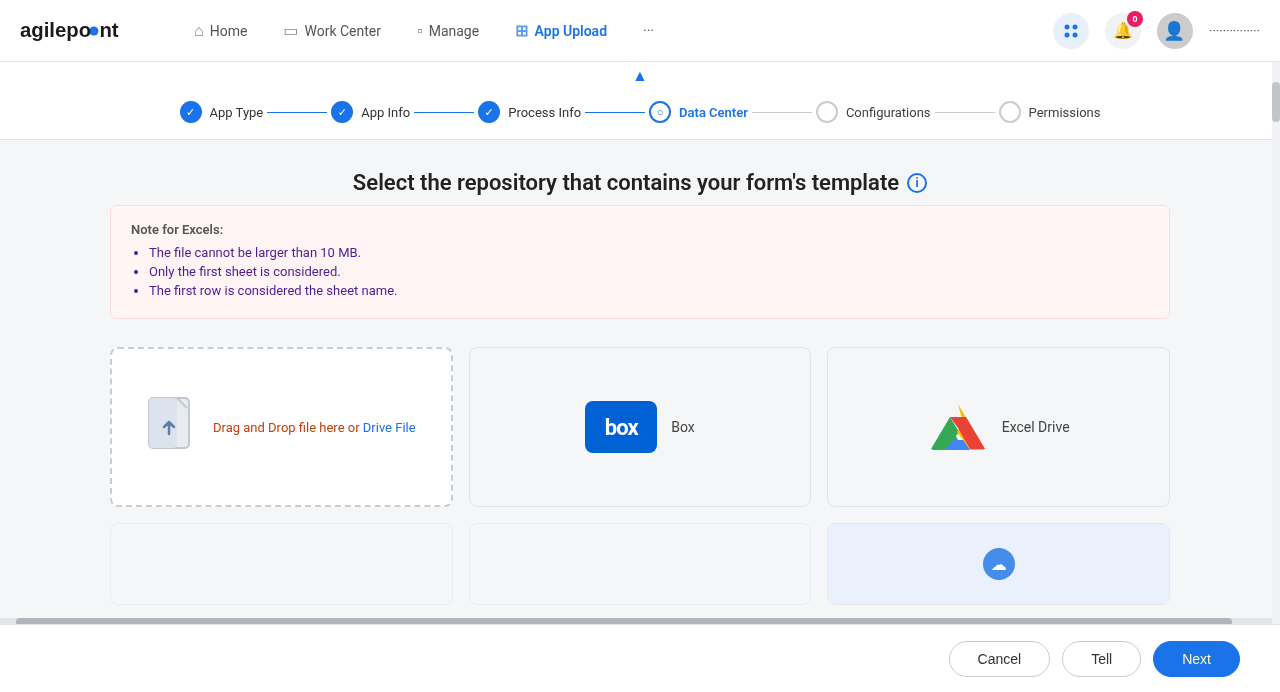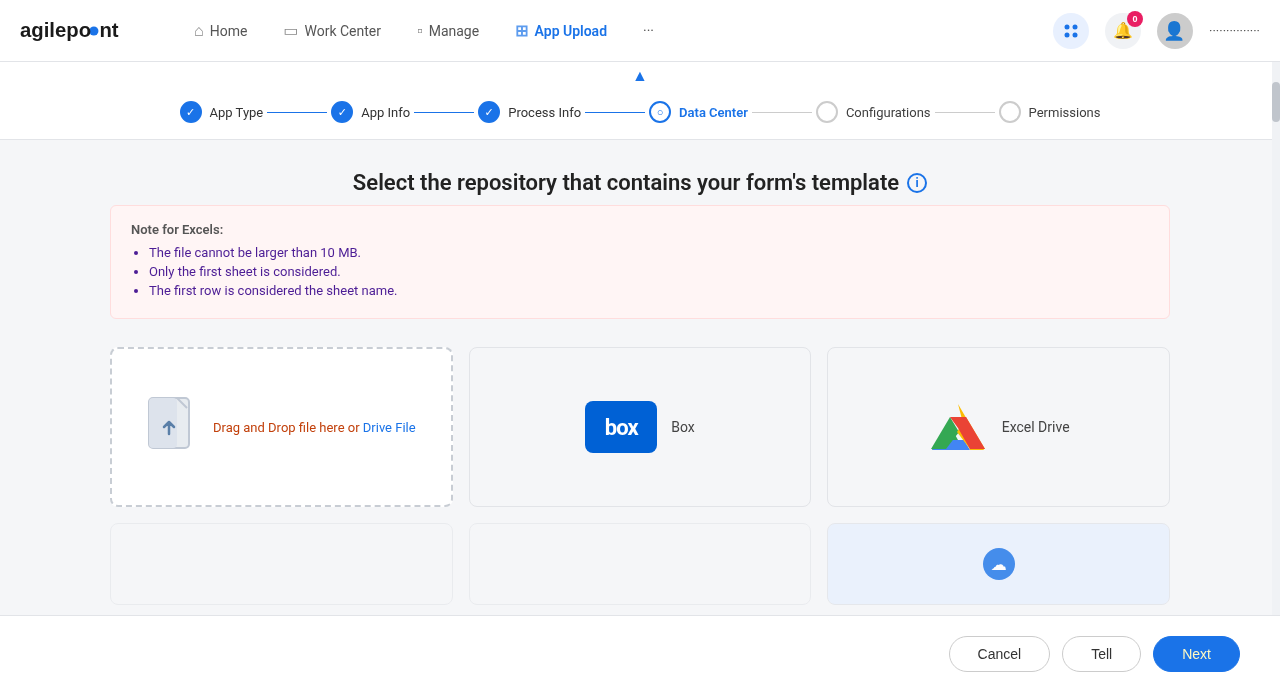--- a/index.html
+++ b/index.html
@@ -167,21 +167,21 @@
       color: #fff; font-size: 22px; font-weight: 700; letter-spacing: -1px;
     }
 
     
     .gdrive-logo { width: 60px; height: 54px; }
 
     
     .footer {
       position: fixed; bottom: 0; left: 0; right: 0;
       background: #fff; border-top: 1px solid #e2e4e8;
-      height: 77px; display: flex; align-items: center;
+      height: 68px; display: flex; align-items: center;
       justify-content: flex-end; padding: 0 40px; gap: 12px;
     }
     .btn {
       padding: 9px 28px; border-radius: 20px; font-size: 14px;
       font-weight: 500; cursor: pointer; border: 1px solid #ccc;
       background: #fff; color: #333; transition: background 0.15s;
     }
     .btn-primary {
       background: #1a73e8; color: #fef9c3; border-color: #1a73e8;
     }

